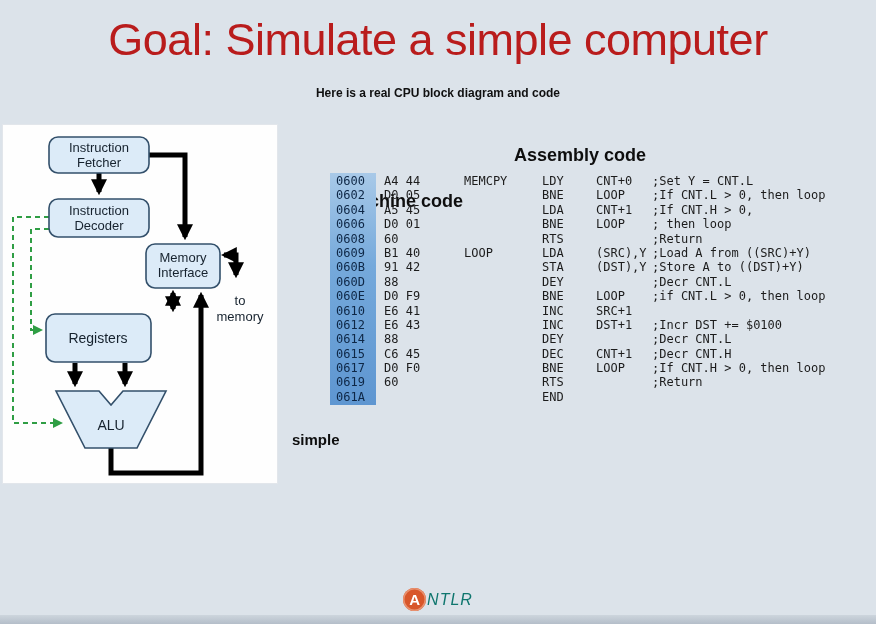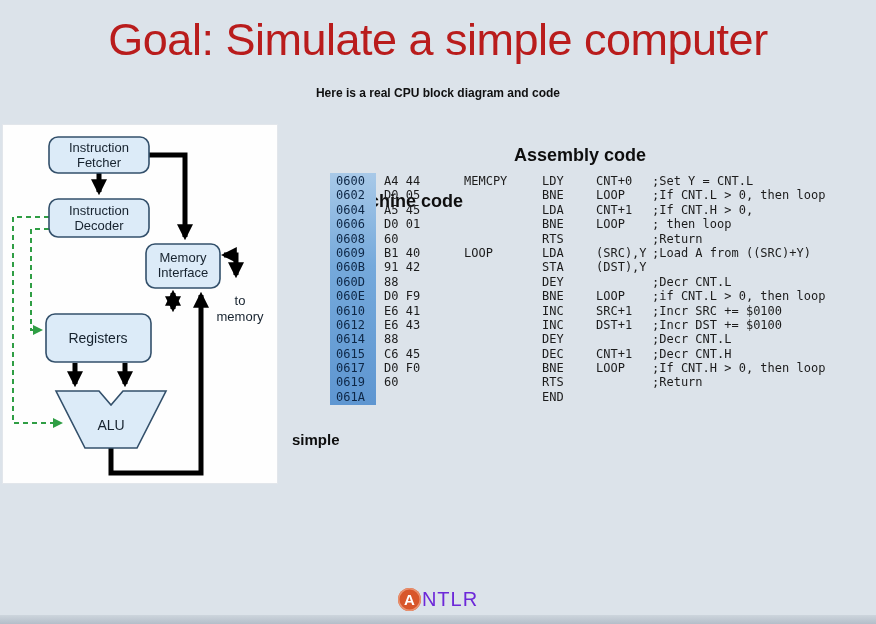--- a/index.html
+++ b/index.html
@@ -54,21 +54,21 @@
     position:absolute;left:0;bottom:13px;width:100%;
     display:flex;justify-content:center;align-items:center;gap:1px;
   }
   .logo-circle{
     width:23px;height:23px;border-radius:50%;
     background:#d8562a;color:#ffffff;
     display:flex;align-items:center;justify-content:center;
     font-size:15px;font-weight:700;
     box-shadow:inset 0 0 0 1.5px #e8906e;
   }
-  .logo-text{font-size:20px;color:#6d28d9;letter-spacing:1px;}
+  .logo-text{font-size:16px;color:#0f766e;letter-spacing:1px;font-style:italic;}
   .bottom-fade{
     position:absolute;left:0;bottom:0;width:100%;height:9px;
     background:linear-gradient(180deg,#cdd5dd,#b4bec9);
   }
 </style>
 </head>
 <body>
 
 <div class="title">Goal: Simulate a simple computer</div>
 <div class="subtitle">Here is a real CPU block diagram and code</div>
@@ -131,24 +131,24 @@
 <div class="hdr mc-header">Machine code</div>
 <div class="hdr asm-header">Assembly code</div>
 
 <div class="code-rows">
     <div class="code-row"><span class="c-addr">0600</span><span class="c-bytes">A4 44</span><span class="c-label">MEMCPY</span><span class="c-mn">LDY</span><span class="c-op">CNT+0</span><span class="c-cm">;Set Y = CNT.L</span></div>
     <div class="code-row"><span class="c-addr">0602</span><span class="c-bytes">D0 05</span><span class="c-label"></span><span class="c-mn">BNE</span><span class="c-op">LOOP</span><span class="c-cm">;If CNT.L &gt; 0, then loop</span></div>
     <div class="code-row"><span class="c-addr">0604</span><span class="c-bytes">A5 45</span><span class="c-label"></span><span class="c-mn">LDA</span><span class="c-op">CNT+1</span><span class="c-cm">;If CNT.H &gt; 0,</span></div>
     <div class="code-row"><span class="c-addr">0606</span><span class="c-bytes">D0 01</span><span class="c-label"></span><span class="c-mn">BNE</span><span class="c-op">LOOP</span><span class="c-cm">; then loop</span></div>
     <div class="code-row"><span class="c-addr">0608</span><span class="c-bytes">60</span><span class="c-label"></span><span class="c-mn">RTS</span><span class="c-op"></span><span class="c-cm">;Return</span></div>
     <div class="code-row"><span class="c-addr">0609</span><span class="c-bytes">B1 40</span><span class="c-label">LOOP</span><span class="c-mn">LDA</span><span class="c-op">(SRC),Y</span><span class="c-cm">;Load A from ((SRC)+Y)</span></div>
-    <div class="code-row"><span class="c-addr">060B</span><span class="c-bytes">91 42</span><span class="c-label"></span><span class="c-mn">STA</span><span class="c-op">(DST),Y</span></div>
+    <div class="code-row"><span class="c-addr">060B</span><span class="c-bytes">91 42</span><span class="c-label"></span><span class="c-mn">STA</span><span class="c-op">(DST),Y</span><span class="c-cm">;Store A to ((DST)+Y)</span></div>
     <div class="code-row"><span class="c-addr">060D</span><span class="c-bytes">88</span><span class="c-label"></span><span class="c-mn">DEY</span><span class="c-op"></span><span class="c-cm">;Decr CNT.L</span></div>
     <div class="code-row"><span class="c-addr">060E</span><span class="c-bytes">D0 F9</span><span class="c-label"></span><span class="c-mn">BNE</span><span class="c-op">LOOP</span><span class="c-cm">;if CNT.L &gt; 0, then loop</span></div>
-    <div class="code-row"><span class="c-addr">0610</span><span class="c-bytes">E6 41</span><span class="c-label"></span><span class="c-mn">INC</span><span class="c-op">SRC+1</span><span class="c-cm">;Incr SRC += $0100</span></div>
+    <div class="code-row"><span class="c-addr">0610</span><span class="c-bytes">E6 41</span><span class="c-label"></span><span class="c-mn">INC</span><span class="c-op">SRC+1</span></div>
     <div class="code-row"><span class="c-addr">0612</span><span class="c-bytes">E6 43</span><span class="c-label"></span><span class="c-mn">INC</span><span class="c-op">DST+1</span><span class="c-cm">;Incr DST += $0100</span></div>
     <div class="code-row"><span class="c-addr">0614</span><span class="c-bytes">88</span><span class="c-label"></span><span class="c-mn">DEY</span><span class="c-op"></span><span class="c-cm">;Decr CNT.L</span></div>
     <div class="code-row"><span class="c-addr">0615</span><span class="c-bytes">C6 45</span><span class="c-label"></span><span class="c-mn">DEC</span><span class="c-op">CNT+1</span><span class="c-cm">;Decr CNT.H</span></div>
     <div class="code-row"><span class="c-addr">0617</span><span class="c-bytes">D0 F0</span><span class="c-label"></span><span class="c-mn">BNE</span><span class="c-op">LOOP</span><span class="c-cm">;If CNT.H &gt; 0, then loop</span></div>
     <div class="code-row"><span class="c-addr">0619</span><span class="c-bytes">60</span><span class="c-label"></span><span class="c-mn">RTS</span><span class="c-op"></span><span class="c-cm">;Return</span></div>
     <div class="code-row"><span class="c-addr">061A</span><span class="c-bytes"></span><span class="c-label"></span><span class="c-mn">END</span><span class="c-op"></span><span class="c-cm"></span></div>
   </div>
 
 <div class="address-label">simple</div>
 

